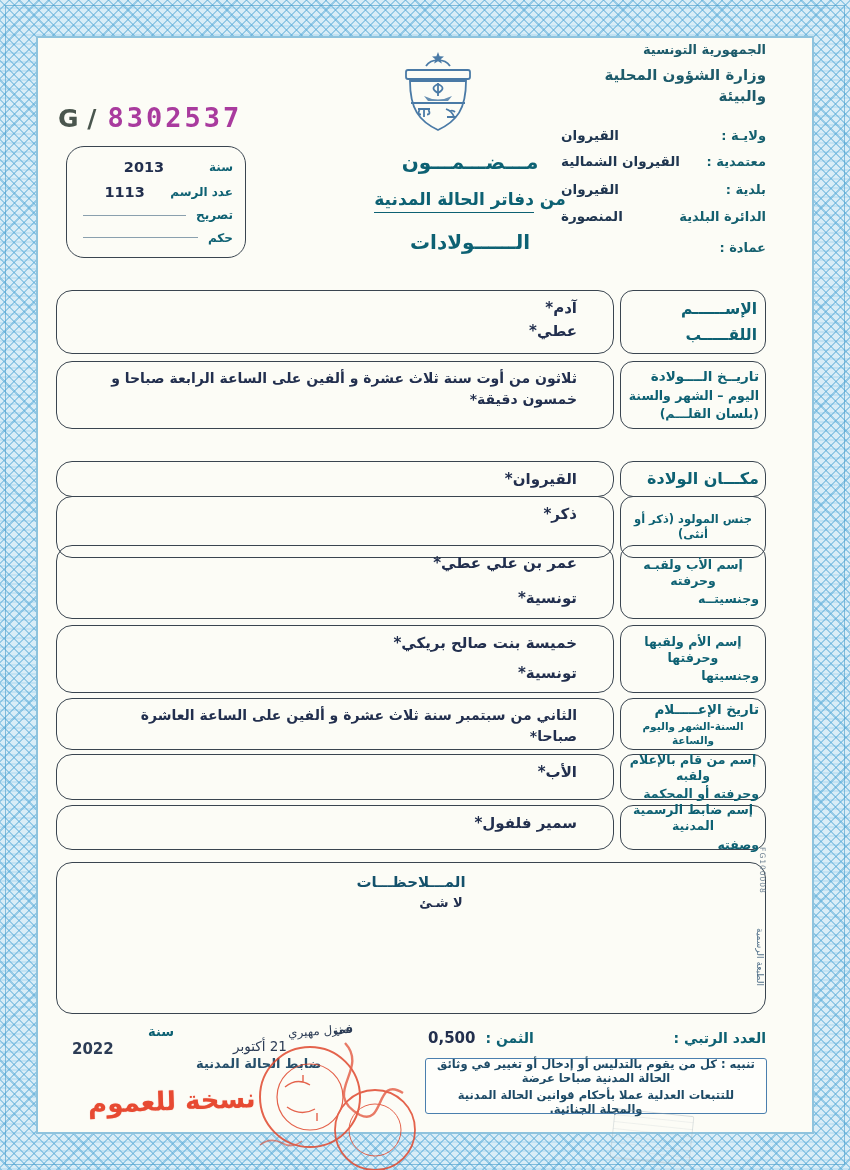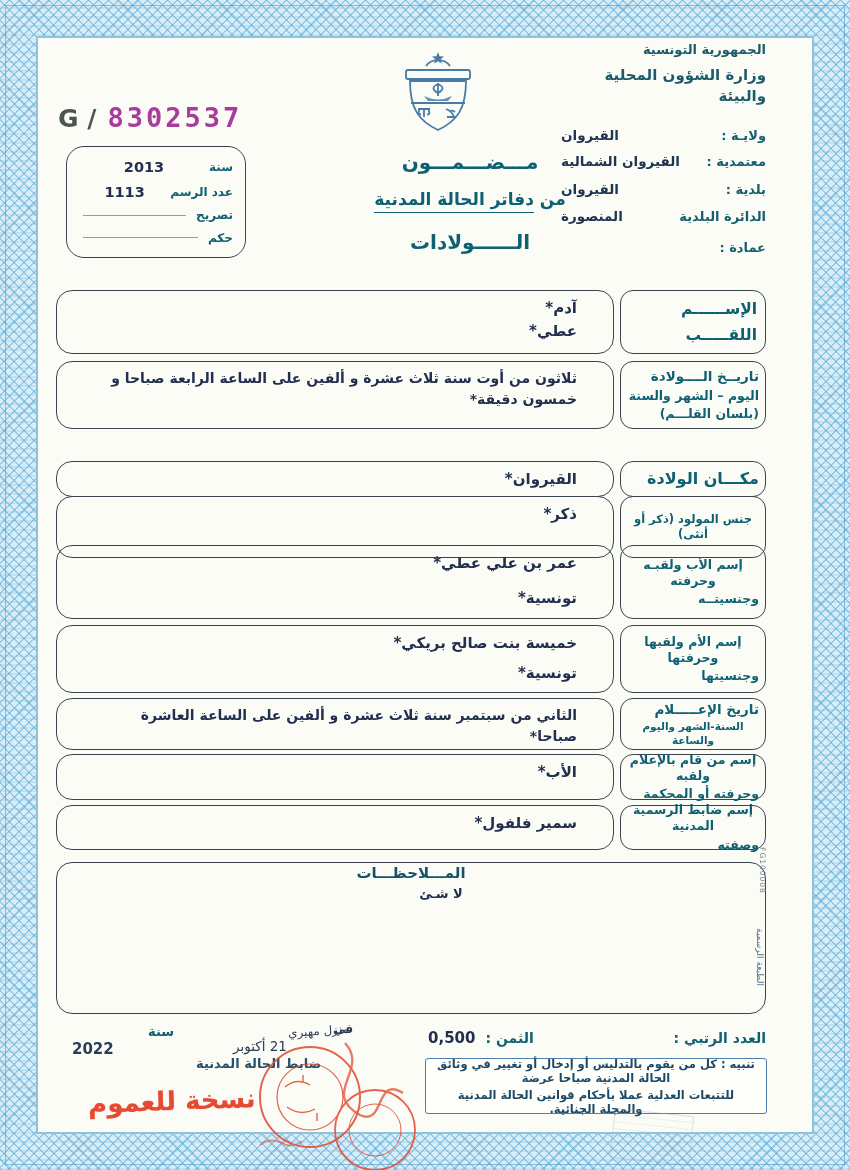--- a/index.html
+++ b/index.html
@@ -57,21 +57,21 @@
   .label-box.r1{justify-content:space-between;font-size:15.5px;padding:8px 8px;}
   .label-box.r3{font-size:16px;}
   .label-box.r4{font-size:11.5px;}
   .label-box .md{font-size:13.5px;}
   .label-box .sm{font-size:10.5px;}
   .value-box.r2,.value-box.r7{font-size:14px;}
   .value-box .gap5{margin-top:12px;}
   .value-box .gap6{margin-top:7px;}
   
   .notes-box{position:absolute;left:56px;top:862px;width:710px;height:152px;box-sizing:border-box;
-             border:1.5px solid #3a4550;border-radius:16px;padding-top:1px;}
+             border:1.5px solid #3a4550;border-radius:16px;padding-top:10px;}
   .notes-title{text-align:center;color:#14516b;font-weight:bold;font-size:15px;letter-spacing:1px;}
   .notes-value{text-align:center;color:#222f4e;font-weight:bold;font-size:13px;margin-top:4px;padding-left:60px;}
   
   .ordinal{position:absolute;right:84px;top:1030px;color:#0d6173;font-weight:bold;font-size:14px;white-space:nowrap;}
   .price{position:absolute;left:428px;top:1028px;white-space:nowrap;}
   .price .pl{color:#0d6173;font-weight:bold;font-size:14px;}
   .price .pv{color:#222f4e;font-weight:bold;font-size:15px;margin-right:5px;}
   .f-in{position:absolute;left:333px;top:1022px;font-size:12px;color:#2c3c55;font-weight:bold;}
   .f-date{position:absolute;left:233px;top:1038px;font-size:13.5px;font-weight:normal;color:#2c3c55;white-space:nowrap;}
   .f-place{position:absolute;left:288px;top:1024px;font-size:12px;color:#2c3c55;transform:rotate(-4deg);white-space:nowrap;}

